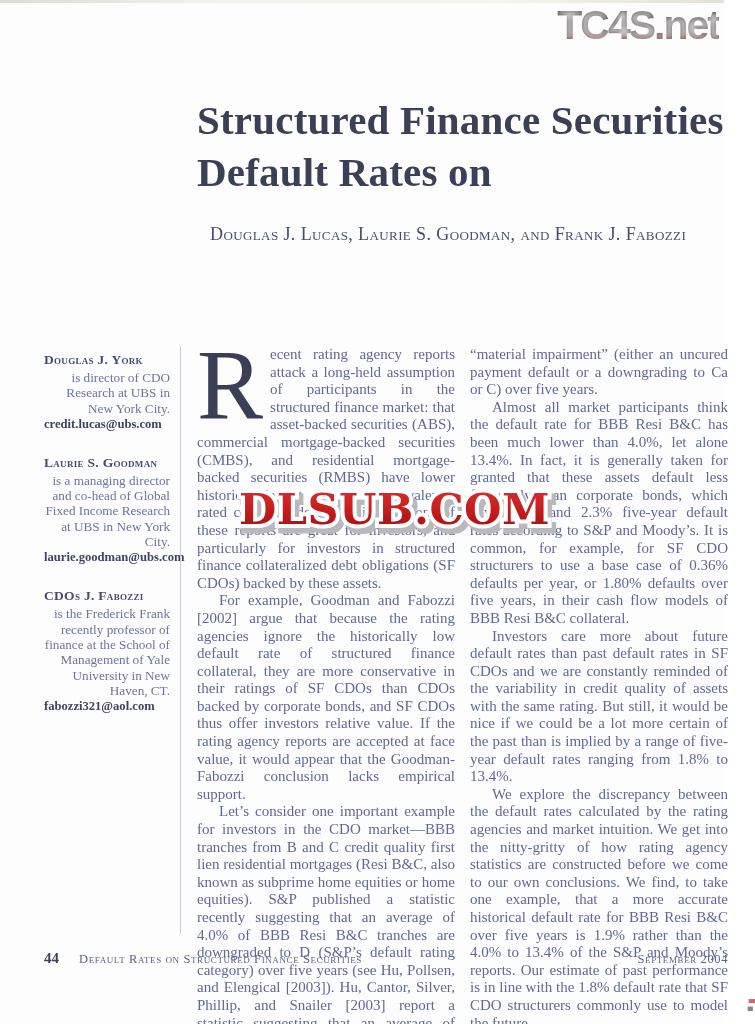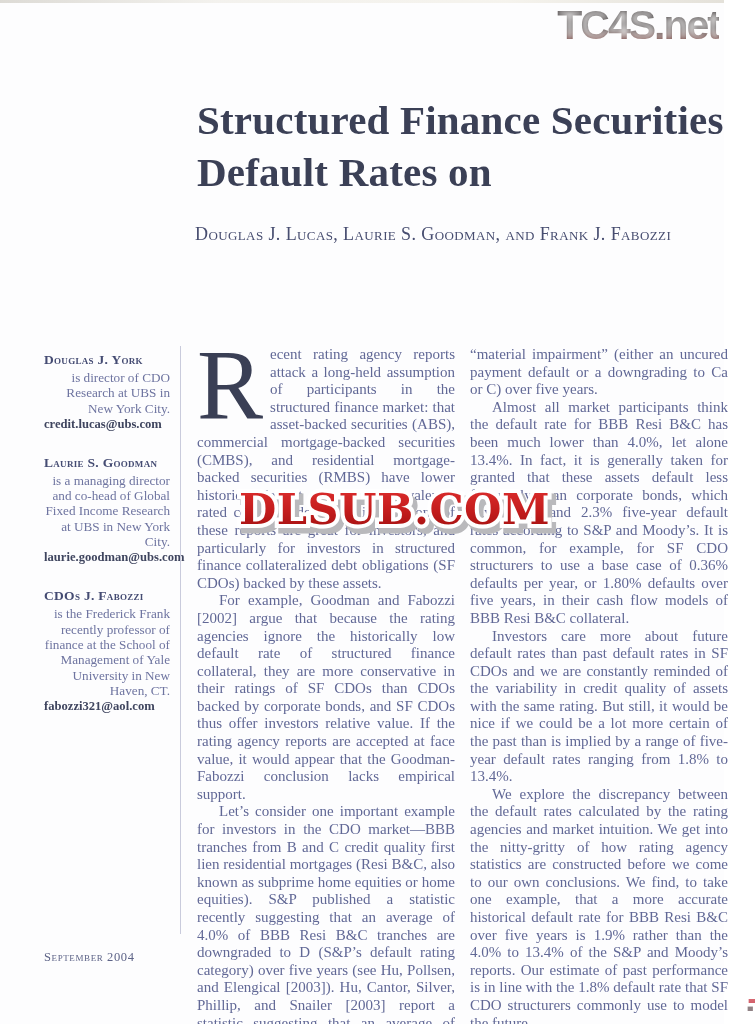--- a/index.html
+++ b/index.html
@@ -5,21 +5,21 @@
   html,body{margin:0;padding:0;}
   body{width:755px;height:1024px;background:#ffffff;overflow:hidden;
        font-family:"Liberation Serif","DejaVu Serif",serif;}
   .page{position:absolute;top:0;left:0;width:724px;height:1024px;background:#fdfdfe;}
   .page::before{content:"";position:absolute;top:0;left:0;right:0;height:3px;
        background:linear-gradient(90deg,#cfccc4 0%,#efede7 30%,#f2efe6 70%,#d9d5ca 100%);opacity:.7;}
 
   
   .title{position:absolute;left:197px;top:94px;width:540px;
          font-size:41px;line-height:52px;font-weight:bold;color:#3b4056;letter-spacing:.2px;}
-  .authors-line{position:absolute;left:195px;top:224px;width:540px;
+  .authors-line{position:absolute;left:210px;top:224px;width:540px;
          font-variant:small-caps;font-size:18px;color:#474d70;letter-spacing:.4px;}
 
   
   .sidebar{position:absolute;left:44px;top:352px;width:126px;}
   .bio-block{margin-bottom:23px;}
   .bio-name{font-variant:small-caps;font-weight:bold;font-size:13.5px;color:#454c73;
             letter-spacing:.3px;margin-bottom:2px;}
   .bio-text{font-size:13.2px;line-height:15.3px;color:#6e74a0;text-align:right;}
   .bio-email{font-size:12.6px;line-height:15px;font-weight:bold;color:#3f455f;margin-top:1px;}
 
@@ -113,20 +113,24 @@
   </section>
 
   <section class="col col2">
     <p>“material impairment” (either an uncured payment default or a downgrading to Ca or C) over five years.</p>
     <p class="ind">Almost all market participants think the default rate for BBB Resi B&amp;C has been much lower than 4.0%, let alone 13.4%. In fact, it is generally taken for granted that these assets default less frequently than corporate bonds, which have 3.2% and 2.3% five-year default rates according to S&amp;P and Moody’s. It is common, for example, for SF CDO structurers to use a base case of 0.36% defaults per year, or 1.80% defaults over five years, in their cash flow models of BBB Resi B&amp;C collateral.</p>
     <p class="ind">Investors care more about future default rates than past default rates in SF CDOs and we are constantly reminded of the variability in credit quality of assets with the same rating. But still, it would be nice if we could be a lot more certain of the past than is implied by a range of five-year default rates ranging from 1.8% to 13.4%.</p>
     <p class="ind">We explore the discrepancy between the default rates calculated by the rating agencies and market intuition. We get into the nitty-gritty of how rating agency statistics are constructed before we come to our own conclusions. We find, to take one example, that a more accurate historical default rate for BBB Resi B&amp;C over five years is 1.9% rather than the 4.0% to 13.4% of the S&amp;P and Moody’s reports. Our estimate of past performance is in line with the 1.8% default rate that SF CDO structurers commonly use to model the future.</p>
   </section>
 
   <footer class="footer">
+    <div class="f-left">
+      <span class="pg">44</span>
+      <span class="f-title">Default Rates on Structured Finance Securities</span>
+    </div>
     <div class="f-right">September 2004</div>
   </footer>
 
   <div class="wm wm-mid layered">
     <span class="l shadow">DLSUB.COM</span>
     <span class="l outline">DLSUB.COM</span>
     <span class="l fill">DLSUB.COM</span>
   </div>
 
   <div class="wm wm-bottom layered">

